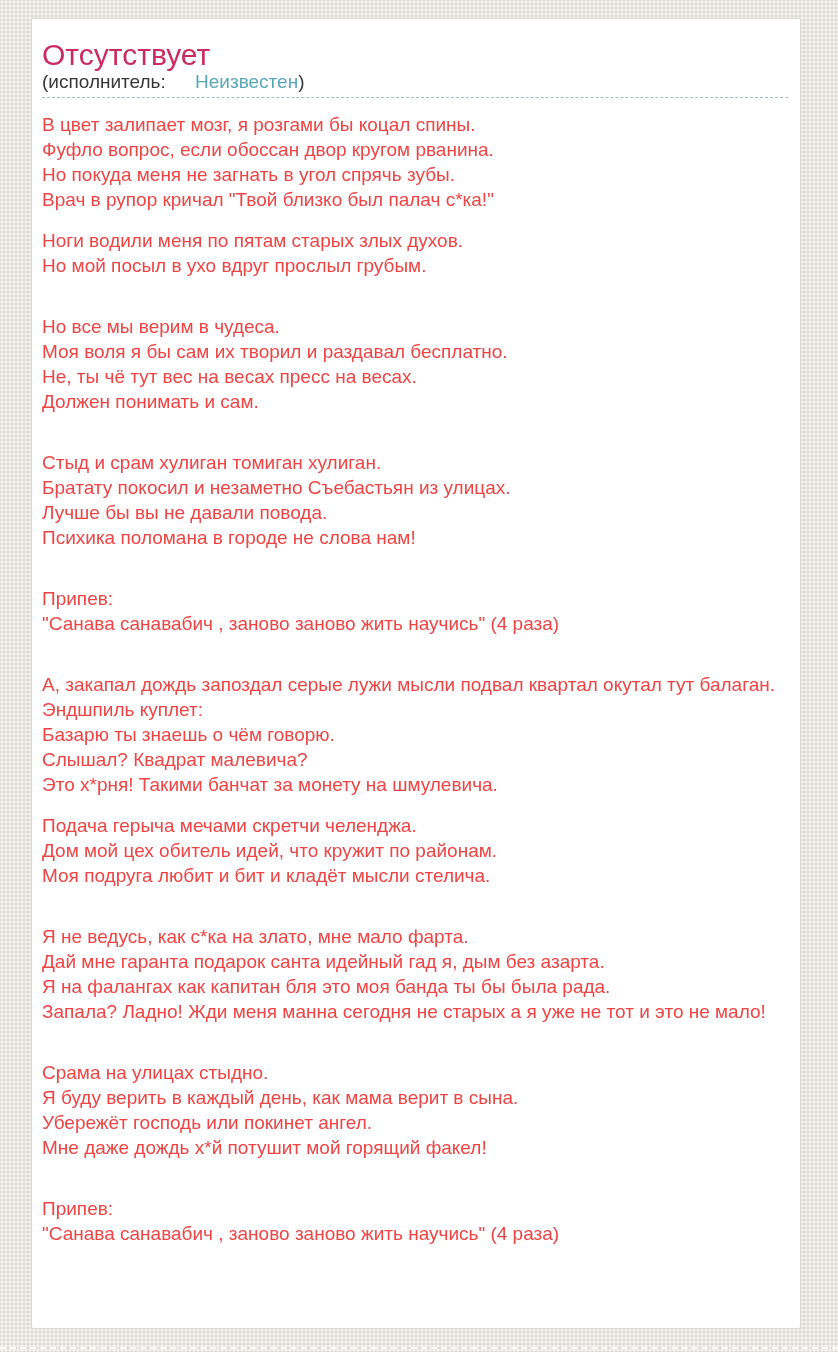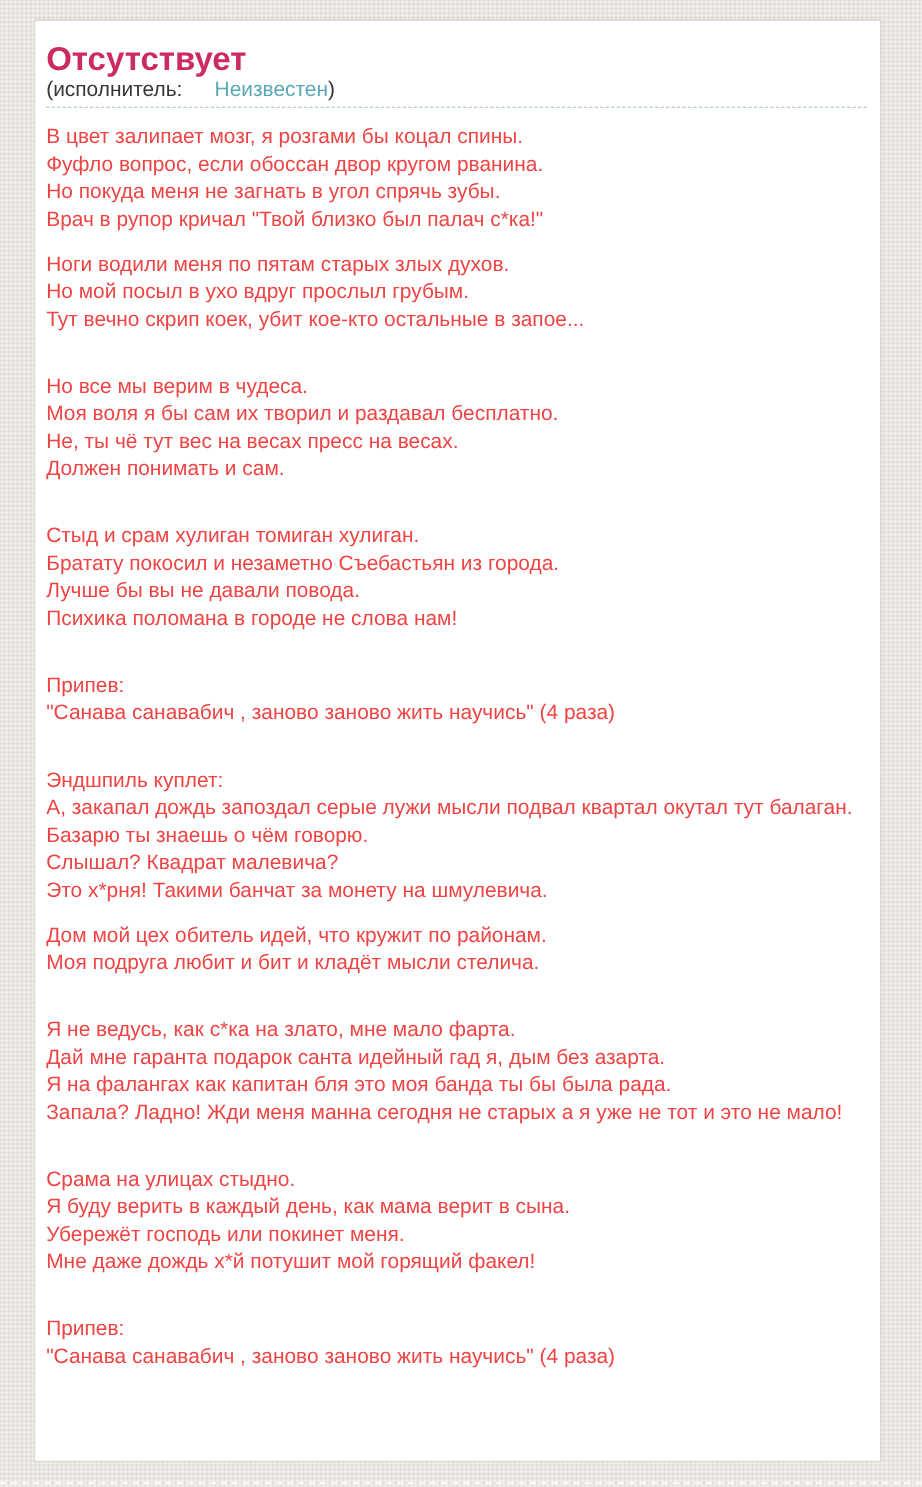--- a/index.html
+++ b/index.html
@@ -24,21 +24,21 @@
     border: 1px solid #dcd8d2;
     border-radius: 2px;
     box-shadow: 0 0 2px rgba(0,0,0,0.07);
     padding: 20px 0 0 10px;
     overflow: visible;
   }
   .song-title {
     margin: 0;
     font-size: 30px;
     line-height: 32px;
-    font-weight: 700;
+    font-weight: 400;
     color: #cb2b5f;
   }
   .subtitle {
     font-size: 19px;
     line-height: 22px;
     color: #373737;
     white-space: nowrap;
   }
   .artist-link {
     color: #5aa7b5;
@@ -81,59 +81,59 @@
   <div class="lyrics">
       <div class="stanza">
         <div class="lyric-line">В цвет залипает мозг, я розгами бы коцал спины.</div>
         <div class="lyric-line">Фуфло вопрос, если обоссан двор кругом рванина.</div>
         <div class="lyric-line">Но покуда меня не загнать в угол спрячь зубы.</div>
         <div class="lyric-line">Врач в рупор кричал "Твой близко был палач с*ка!"</div>
       </div>
       <div class="stanza">
         <div class="lyric-line">Ноги водили меня по пятам старых злых духов.</div>
         <div class="lyric-line">Но мой посыл в ухо вдруг прослыл грубым.</div>
-        <div class="lyric-line">Тут вечно скрип коек, убит кое-кто остальные в запое...</div>
       </div>
       <div class="stanza">
         <div class="lyric-line">Но все мы верим в чудеса.</div>
         <div class="lyric-line">Моя воля я бы сам их творил и раздавал бесплатно.</div>
         <div class="lyric-line">Не, ты чё тут вес на весах пресс на весах.</div>
         <div class="lyric-line">Должен понимать и сам.</div>
       </div>
       <div class="stanza">
         <div class="lyric-line">Стыд и срам хулиган томиган хулиган.</div>
-        <div class="lyric-line">Братату покосил и незаметно Съебастьян из города.</div>
+        <div class="lyric-line">Братату покосил и незаметно Съебастьян из улицах.</div>
         <div class="lyric-line">Лучше бы вы не давали повода.</div>
         <div class="lyric-line">Психика поломана в городе не слова нам!</div>
       </div>
       <div class="stanza">
         <div class="lyric-line">Припев:</div>
         <div class="lyric-line">"Санава санавабич , заново заново жить научись" (4 раза)</div>
       </div>
       <div class="stanza">
+        <div class="lyric-line">А, закапал дождь запоздал серые лужи мысли подвал квартал окутал тут балаган.</div>
         <div class="lyric-line">Эндшпиль куплет:</div>
-        <div class="lyric-line">А, закапал дождь запоздал серые лужи мысли подвал квартал окутал тут балаган.</div>
         <div class="lyric-line">Базарю ты знаешь о чём говорю.</div>
         <div class="lyric-line">Слышал? Квадрат малевича?</div>
         <div class="lyric-line">Это х*рня! Такими банчат за монету на шмулевича.</div>
       </div>
       <div class="stanza">
+        <div class="lyric-line">Подача герыча мечами скретчи челенджа.</div>
         <div class="lyric-line">Дом мой цех обитель идей, что кружит по районам.</div>
         <div class="lyric-line">Моя подруга любит и бит и кладёт мысли стелича.</div>
       </div>
       <div class="stanza">
         <div class="lyric-line">Я не ведусь, как с*ка на злато, мне мало фарта.</div>
         <div class="lyric-line">Дай мне гаранта подарок санта идейный гад я, дым без азарта.</div>
         <div class="lyric-line">Я на фалангах как капитан бля это моя банда ты бы была рада.</div>
         <div class="lyric-line">Запала? Ладно! Жди меня манна сегодня не старых а я уже не тот и это не мало!</div>
       </div>
       <div class="stanza">
         <div class="lyric-line">Срама на улицах стыдно.</div>
         <div class="lyric-line">Я буду верить в каждый день, как мама верит в сына.</div>
-        <div class="lyric-line">Убережёт господь или покинет меня.</div>
+        <div class="lyric-line">Убережёт господь или покинет ангел.</div>
         <div class="lyric-line">Мне даже дождь х*й потушит мой горящий факел!</div>
       </div>
       <div class="stanza">
         <div class="lyric-line">Припев:</div>
         <div class="lyric-line">"Санава санавабич , заново заново жить научись" (4 раза)</div>
       </div>
     </div>
 </div>
 
 <div class="bottom-dashes"></div>

